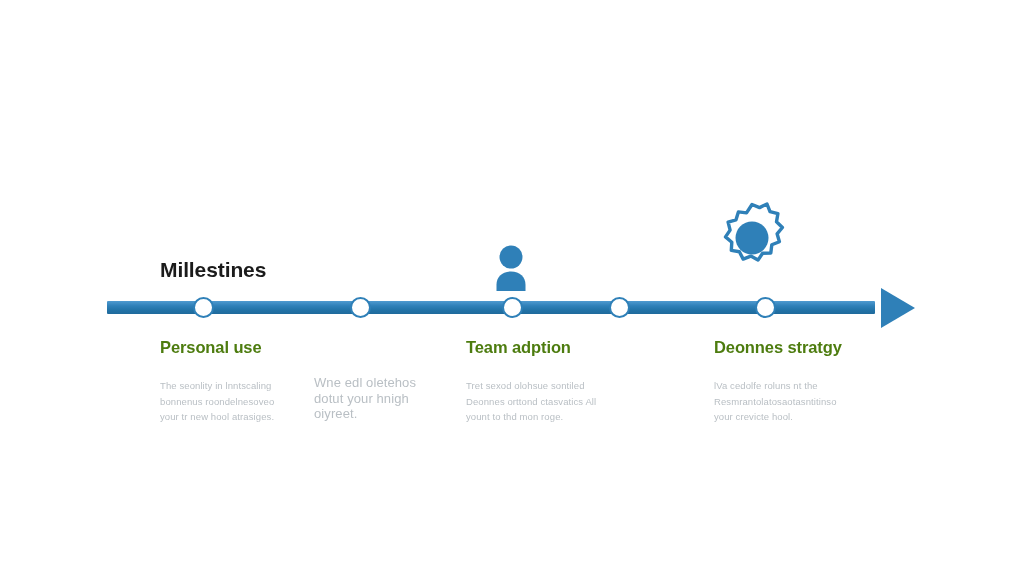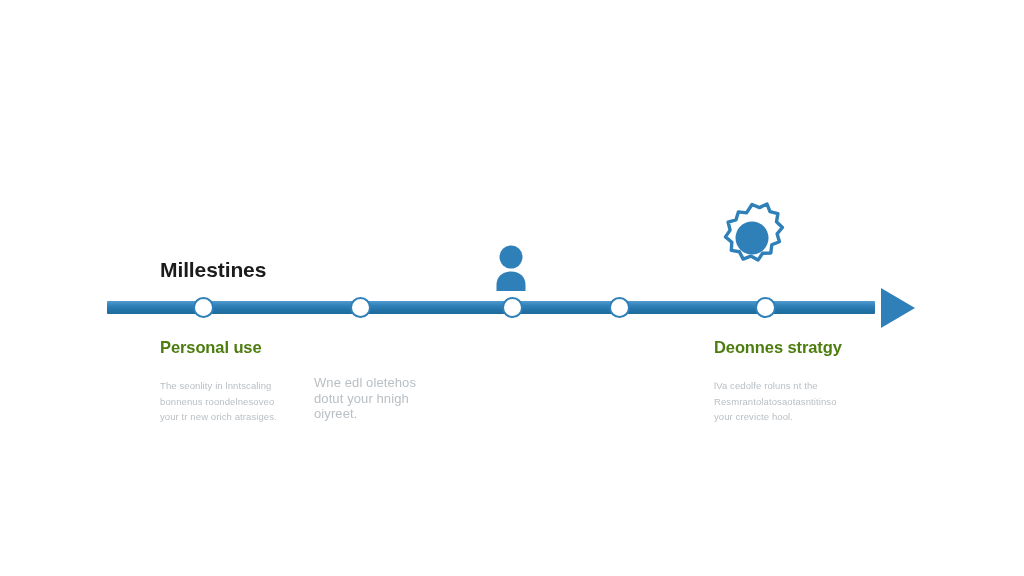--- a/index.html
+++ b/index.html
@@ -141,24 +141,28 @@
   <div class="icon-wrap" style="left:710px; top:196px;">
     <svg width="84" height="84" viewBox="0 0 84 84" aria-hidden="true">
       <path d="M42 8.5
                l7.6 3.1 7.4-3.6 3.0 7.7 7.9 2.0 -1.4 8.1 5.9 5.7 -5.3 6.3 2.3 7.9 -7.6 3.1 -1.0 8.2 -8.2 0.3 -4.6 6.8 -7.2-4.0 -7.6 3.0 -3.8-7.3 -8.1-1.4 0.5-8.2 -6.3-5.3 4.6-6.8 -2.0-8.0 7.9-2.3 2.4-7.9 8.1 1.0z" fill="none" stroke="#2f80b8" stroke-width="3.4" stroke-linejoin="round"></path>
       <circle cx="42" cy="42" r="16.5" fill="#2f80b8"></circle>
     </svg>
   </div>
 
   <div class="milestone" style="left:160px;">
     <div class="milestone-label">Personal use</div>
-    <div class="milestone-body">The seonlity in lnntscaling bonnenus  roondelnesoveo your tr new orich atrasiges.</div>
+    <div class="milestone-body">The seonlity in lnntscaling bonnenus  roondelnesoveo your tr new hool atrasiges.</div>
   </div>
 
   <div class="orphan-body" style="left:314px;">Wne edl oletehos dotut your hnigh oiyreet.</div>
 
+  <div class="milestone" style="left:466px;">
+    <div class="milestone-label">Team adption</div>
+    <div class="milestone-body">Tret sexod olohsue sontiled Deonnes orttond ctasvatics All yount to thd mon roge.</div>
+  </div>
 
   <div class="milestone" style="left:714px;">
     <div class="milestone-label">Deonnes stratgy</div>
     <div class="milestone-body">lVa cedolfe roluns nt the Resmrantolatosaotasntitinso your crevicte hool.</div>
   </div>
 
 </div>
 
 </body></html>

